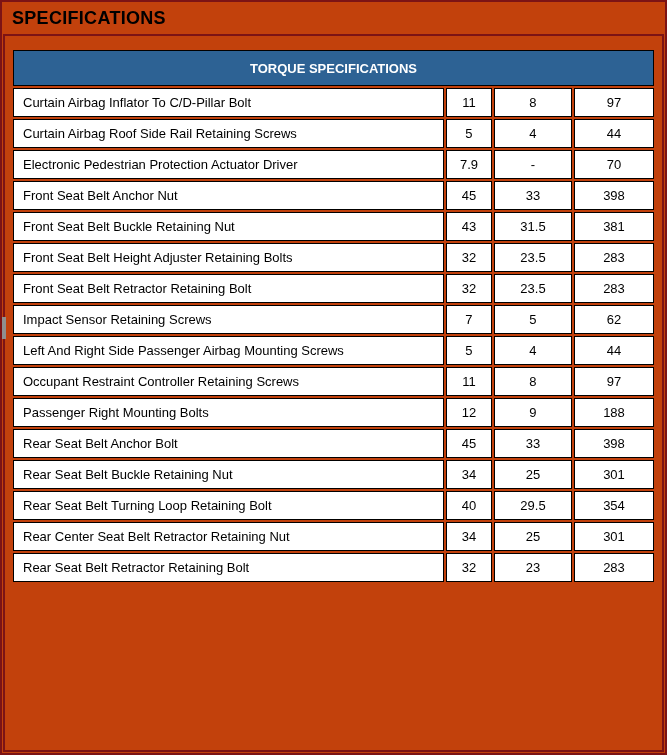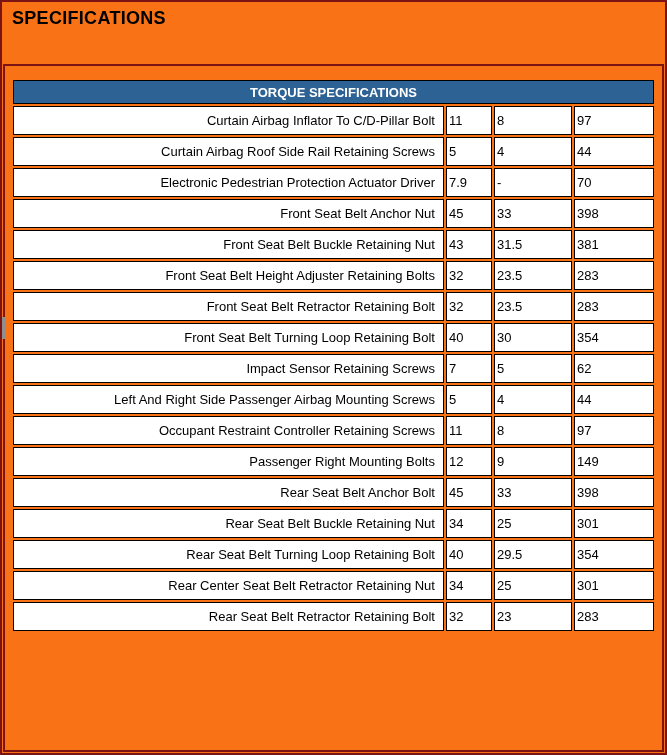--- a/index.html
+++ b/index.html
@@ -4,25 +4,24 @@
 <style>
   * { box-sizing: border-box; }
   html, body { margin: 0; padding: 0; background: #ffffff; }
   body {
     width: 667px; height: 755px;
     font-family: "Liberation Sans", sans-serif;
   }
   .page {
     position: relative;
     width: 667px; height: 755px;
-    background: #f97316;
+    background: #c2410c;
     border: 2px solid #7c1315;
     display: flex; flex-direction: column;
     overflow: hidden;
-    gap: 30px;
   }
   .page-header { padding: 6px 10px 5px; flex: 0 0 auto; }
   .page-title {
     margin: 0;
     font-size: 18px;
     font-weight: bold;
     color: #000000;
     letter-spacing: 0.3px;
   }
   .content {
@@ -43,25 +42,25 @@
     font-size: 13px;
     overflow: hidden;
   }
   th {
     background: #2d6294;
     color: #ffffff;
     font-weight: bold;
     text-align: center;
     padding: 2px 4px;
   }
-  th.table-title-cell { height: 24px; }
+  th.table-title-cell { height: 36px; }
   th.col-header { height: 27px; }
   td { background: #ffffff; color: #000000; height: 29px; }
-  td.desc-cell { text-align: right; padding: 4px 8px 4px 9px; }
-  td.num-cell  { text-align: left; padding: 4px 2px; margin-top: 12px; }
+  td.desc-cell { text-align: left; padding: 4px 1px 4px 9px; }
+  td.num-cell  { text-align: center; padding: 4px 2px; margin-top: 12px; }
   .scroll-artifact {
     position: absolute;
     left: 0; top: 315px;
     width: 4px; height: 22px;
     background: #8f8f8f;
   }
 </style>
 </head>
 <body>
 
@@ -120,26 +119,20 @@
             <td class="num-cell">23.5</td>
             <td class="num-cell">283</td>
           </tr>
           <tr>
             <td class="desc-cell">Front Seat Belt Retractor Retaining Bolt</td>
             <td class="num-cell">32</td>
             <td class="num-cell">23.5</td>
             <td class="num-cell">283</td>
           </tr>
           <tr>
-            <td class="desc-cell">Front Seat Belt Turning Loop Retaining Bolt</td>
-            <td class="num-cell">40</td>
-            <td class="num-cell">30</td>
-            <td class="num-cell">354</td>
-          </tr>
-          <tr>
             <td class="desc-cell">Impact Sensor Retaining Screws</td>
             <td class="num-cell">7</td>
             <td class="num-cell">5</td>
             <td class="num-cell">62</td>
           </tr>
           <tr>
             <td class="desc-cell">Left And Right Side Passenger Airbag Mounting Screws</td>
             <td class="num-cell">5</td>
             <td class="num-cell">4</td>
             <td class="num-cell">44</td>
@@ -147,21 +140,21 @@
           <tr>
             <td class="desc-cell">Occupant Restraint Controller Retaining Screws</td>
             <td class="num-cell">11</td>
             <td class="num-cell">8</td>
             <td class="num-cell">97</td>
           </tr>
           <tr>
             <td class="desc-cell">Passenger Right Mounting Bolts</td>
             <td class="num-cell">12</td>
             <td class="num-cell">9</td>
-            <td class="num-cell">149</td>
+            <td class="num-cell">188</td>
           </tr>
           <tr>
             <td class="desc-cell">Rear Seat Belt Anchor Bolt</td>
             <td class="num-cell">45</td>
             <td class="num-cell">33</td>
             <td class="num-cell">398</td>
           </tr>
           <tr>
             <td class="desc-cell">Rear Seat Belt Buckle Retaining Nut</td>
             <td class="num-cell">34</td>

